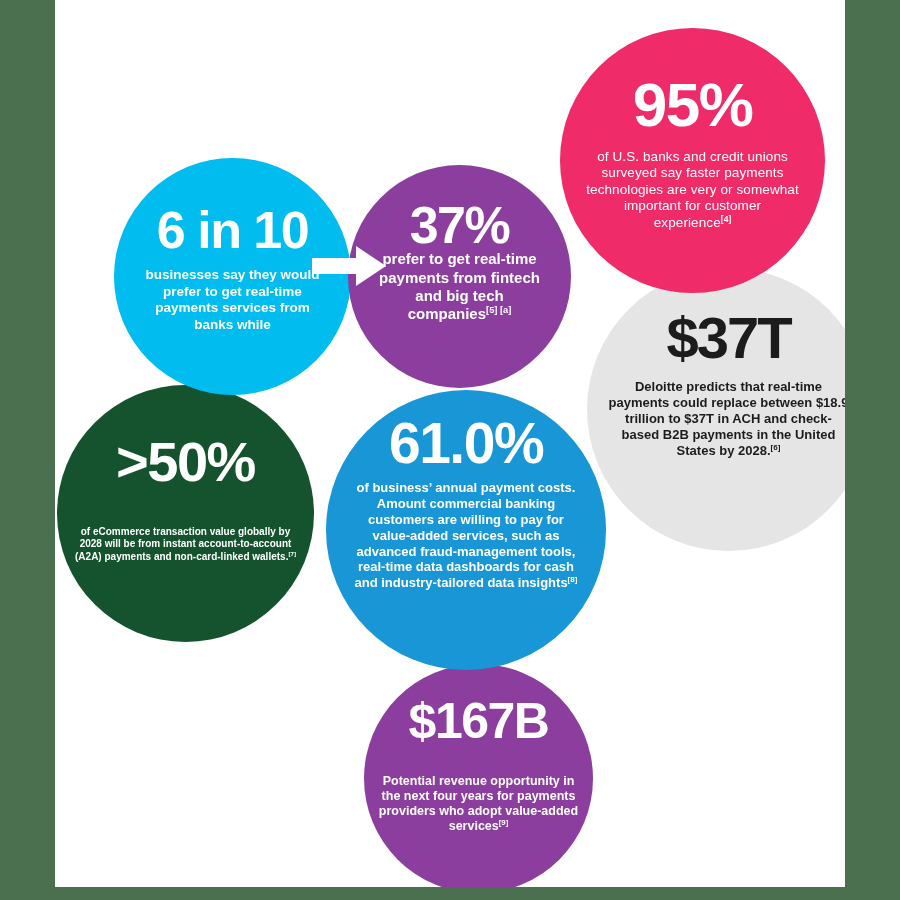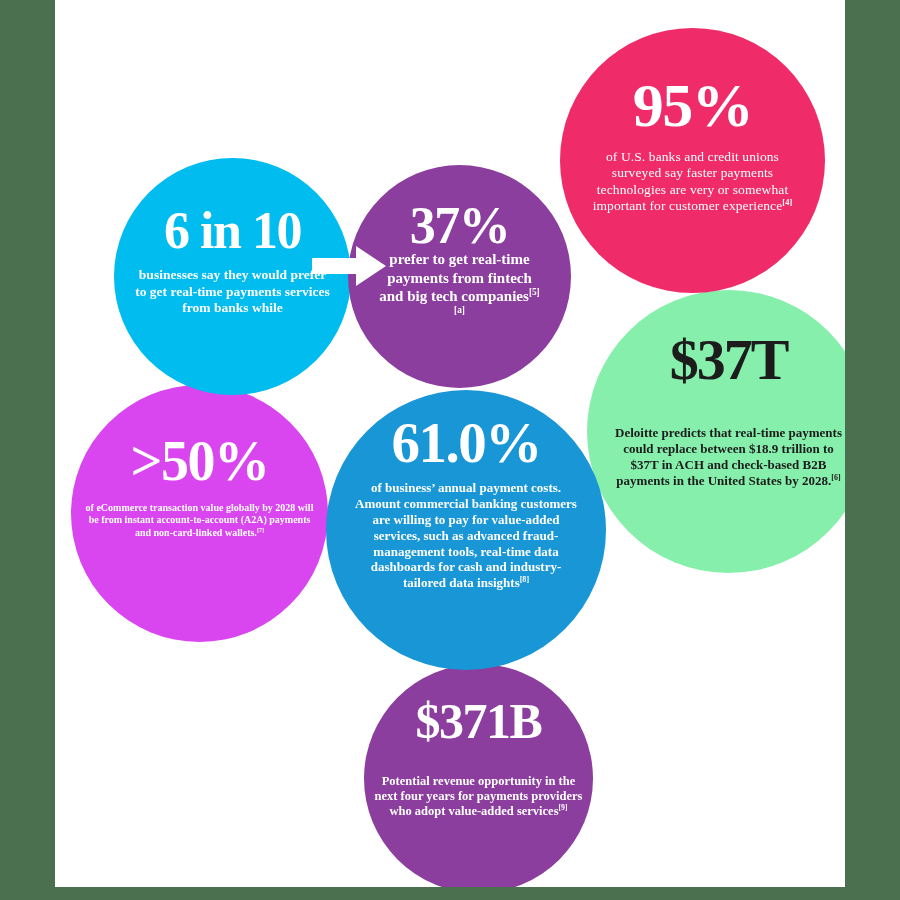--- a/index.html
+++ b/index.html
@@ -19,21 +19,20 @@
   }
   .bubble{
     position:absolute;
     border-radius:50%;
     box-sizing:border-box;
     display:flex;
     flex-direction:column;
     align-items:center;
     justify-content:flex-start;
     text-align:center;
-    font-family:Liberation Serif, serif;
   }
   .bubble .stat{
     font-weight:bold;
     line-height:0.95;
     letter-spacing:-1.5px;
     white-space:nowrap;
   }
   .bubble .body{
     font-weight:bold;
     line-height:1.22;
@@ -41,33 +40,33 @@
   .bubble.light .stat, .bubble.light .body{ color:#ffffff; }
   .bubble.dark  .stat, .bubble.dark  .body{ color:#1c1c1c; }
 
   sup{ font-size:0.62em; line-height:0; vertical-align:super; font-weight:bold;}
 
   
   #b-95   { left:505px; top:28px;  width:265px; height:265px; background:#ef2b6a; z-index:6; padding-top:48px; }
   #b-95 .stat{ font-size:62px; }
   #b-95 .body{ font-size:13.5px; font-weight:normal; margin-top:14px; width:218px; letter-spacing:0.1px;}
 
-  #b-37t  { left:532px; top:290px; width:283px; height:283px; background:#86efac; z-index:5; padding-top:42px;gap:24px;}
+  #b-37t  { left:532px; top:268px; width:283px; height:283px; background:#e5e5e5; z-index:5; padding-top:42px;}
   #b-37t .stat{ font-size:58px; letter-spacing:-2px;}
   #b-37t .body{ font-size:13px; margin-top:14px; width:240px; }
 
   #b-6in10{ left:59px;  top:158px; width:237px; height:237px; background:#00bcef; z-index:7; padding-top:48px;}
   #b-6in10 .stat{ font-size:52px; }
   #b-6in10 .body{ font-size:13.5px; margin-top:12px; width:196px; }
 
   #b-37   { left:293px; top:165px; width:223px; height:223px; background:#8b3e9d; z-index:8; padding-top:36px;}
   #b-37 .stat{ font-size:52px; }
   #b-37 .body{ font-size:15px; margin-top:0; width:172px; }
 
-  #b-50   { left:16px;   top:385px; width:257px; height:257px; background:#d946ef; z-index:7; padding-top:50px;}
+  #b-50   { left:2px;   top:385px; width:257px; height:257px; background:#14532d; z-index:7; padding-top:50px;gap:24px;}
   #b-50 .stat{ font-size:56px; }
   #b-50 .body{ font-size:10px; margin-top:14px; width:230px; }
 
   #b-81   { left:271px; top:390px; width:280px; height:280px; background:#1896d6; z-index:9; padding-top:26px;}
   #b-81 .stat{ font-size:57px; }
   #b-81 .body{ font-size:13px; margin-top:10px; width:232px; }
 
   #b-371  { left:309px; top:664px; width:229px; height:229px; background:#8b3e9d; z-index:8; padding-top:34px;}
   #b-371 .stat{ font-size:50px; }
   #b-371 .body{ font-size:12.5px; margin-top:28px; width:208px; }
@@ -109,21 +108,21 @@
     <div class="stat">37%</div>
     <div class="body"><span>prefer to get real-time payments from fintech and big tech companies</span><sup>[5] [a]</sup></div>
   </div>
 
   <div class="bubble light" id="b-81">
     <div class="stat">61.0%</div>
     <div class="body"><span>of business’ annual payment costs. Amount commercial banking customers are willing to pay for value-added services, such as advanced fraud-management tools, real-time data dashboards for cash and industry-tailored data insights</span><sup>[8]</sup></div>
   </div>
 
   <div class="bubble light" id="b-371">
-    <div class="stat">$371B</div>
+    <div class="stat">$167B</div>
     <div class="body"><span>Potential revenue opportunity in the next four years for payments providers who adopt value-added services</span><sup>[9]</sup></div>
   </div>
 
   <svg id="arrow" viewBox="0 0 74 46">
     <polygon points="0,15 44,15 44,3 74,23 44,43 44,31 0,31" fill="#ffffff"></polygon>
   </svg>
 
 </div>
 
 </body></html>

